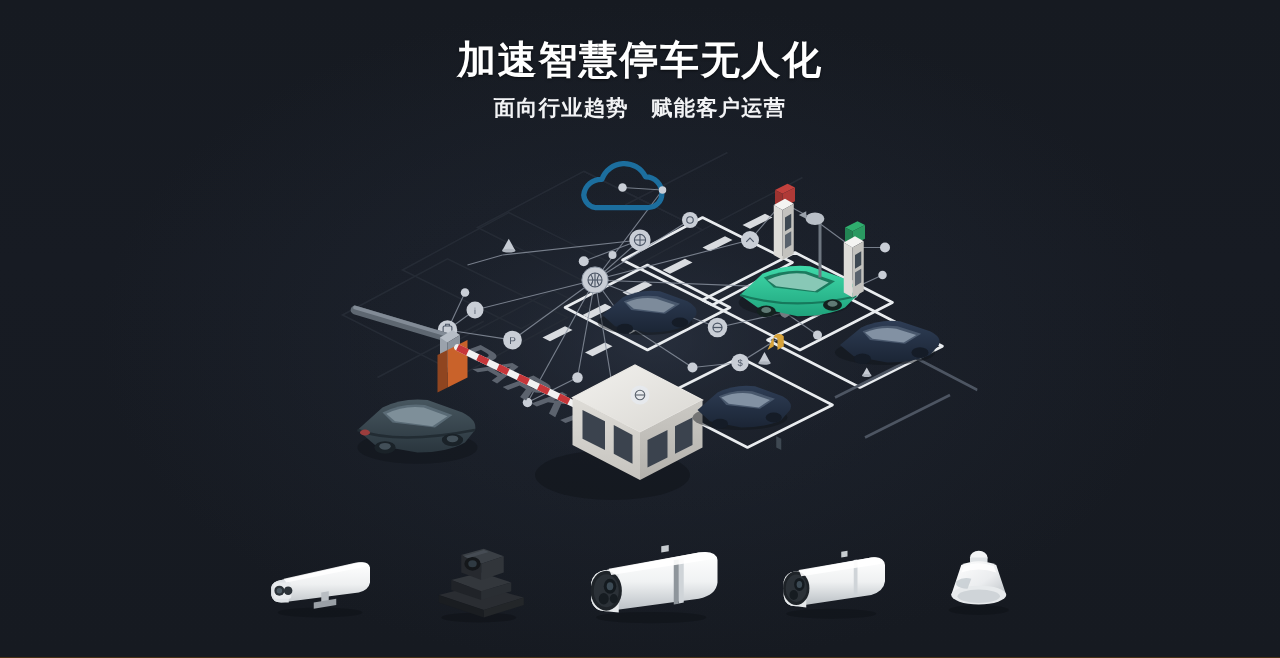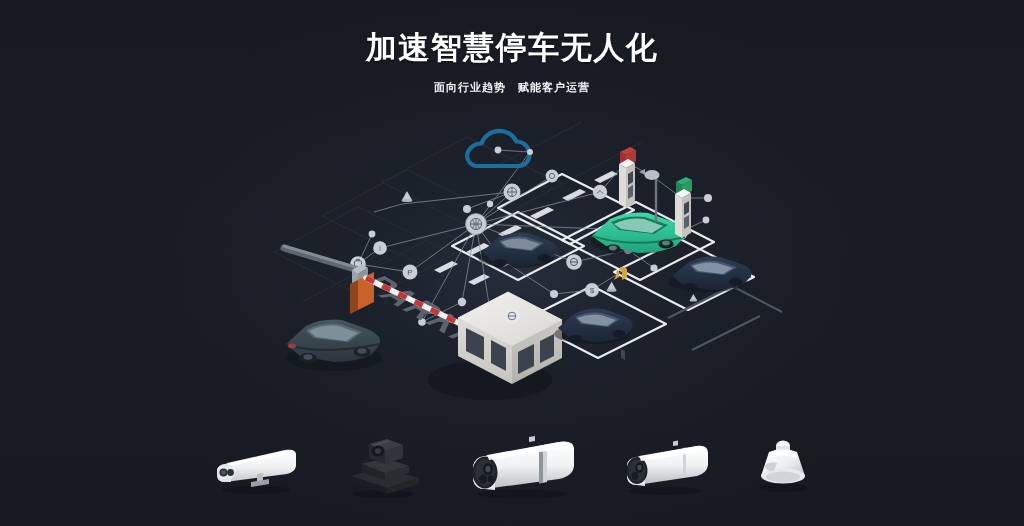--- a/index.html
+++ b/index.html
@@ -42,21 +42,21 @@
   #title {
     font-size: 31px;
     font-weight: bold;
     color: #ffffff;
     letter-spacing: 1.5px;
     line-height: 40px;
     margin: 0;
     text-shadow: 0 1px 2px rgba(0,0,0,0.6);
   }
   #subtitle {
-    font-size: 11px;
+    font-size: 17px;
     font-weight: bold;
     color: #f2f3f5;
     letter-spacing: 1px;
     line-height: 26px;
     margin: 6px 0 0 0;
   }
 
   
   #illustration {
     position: absolute;

